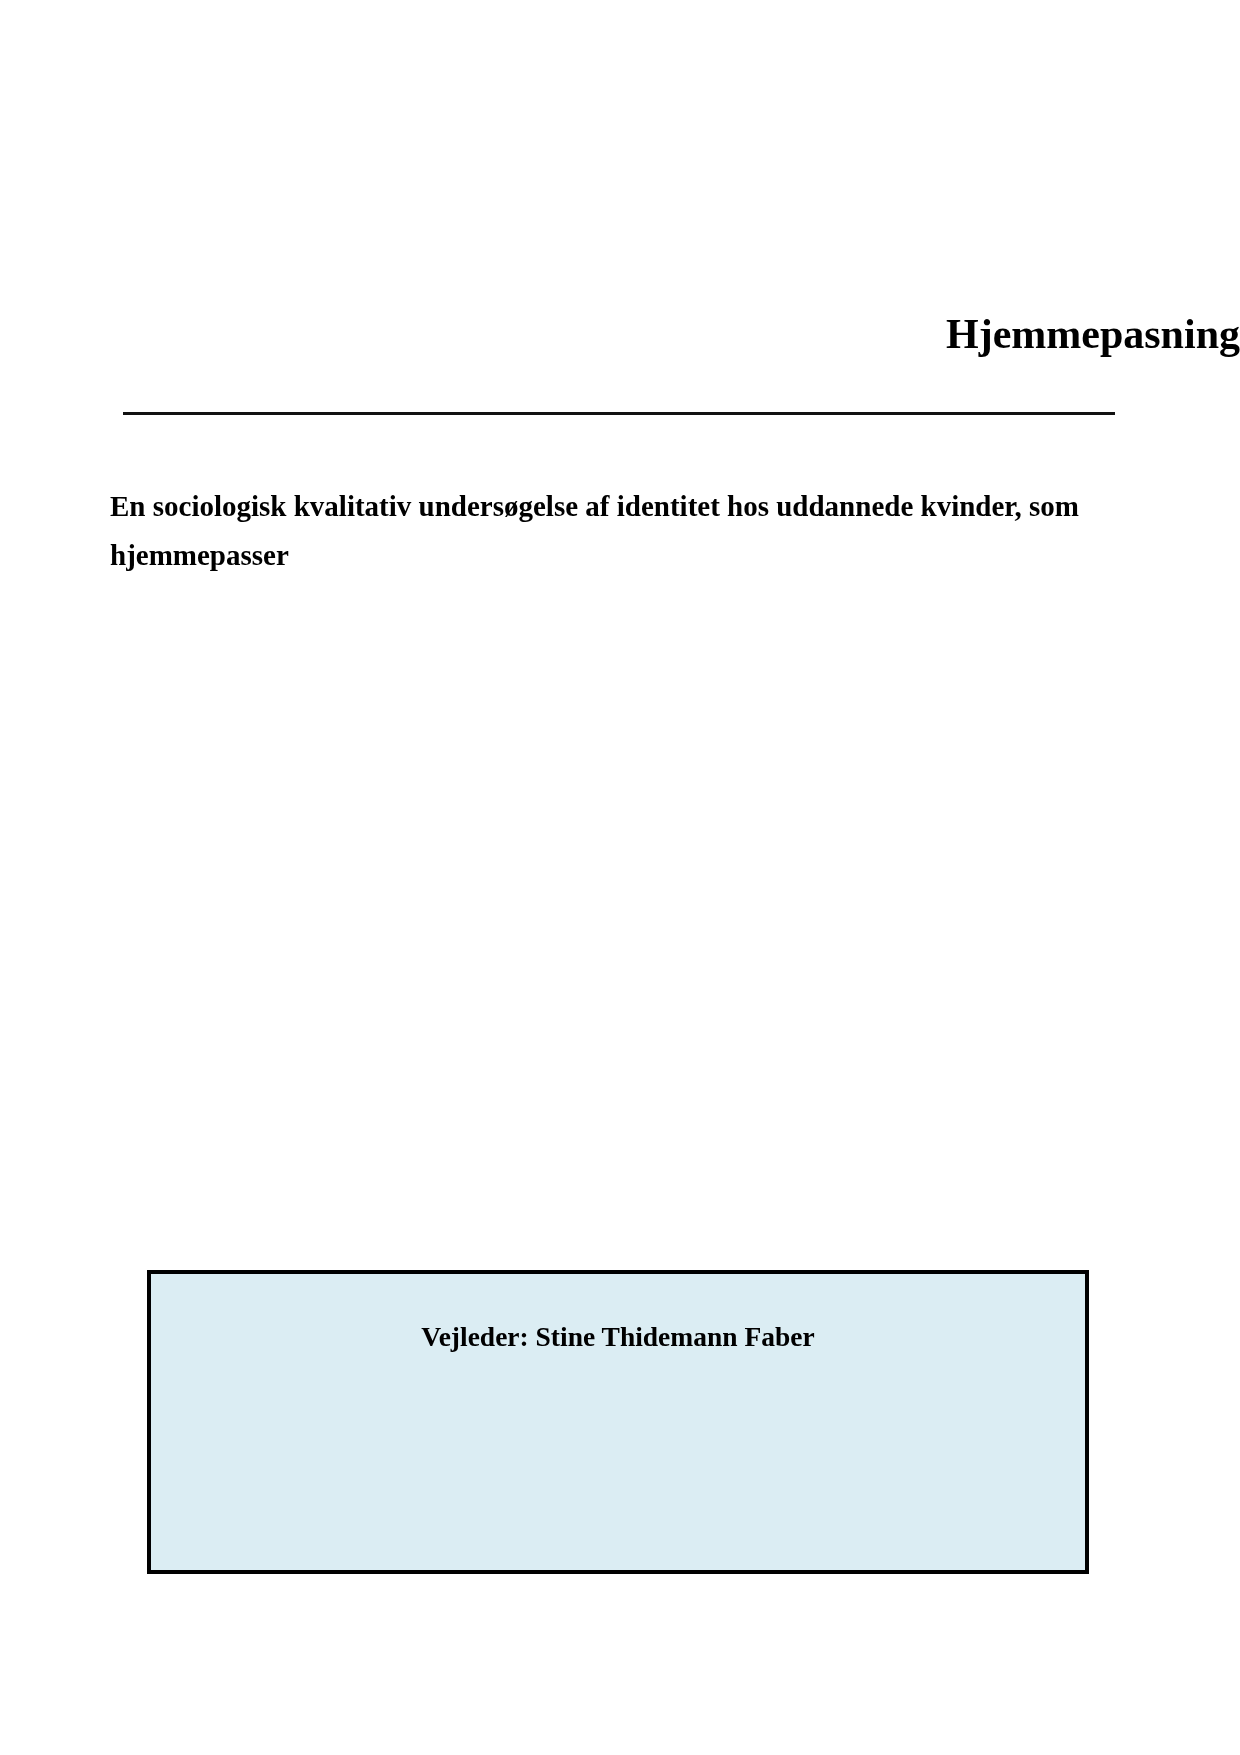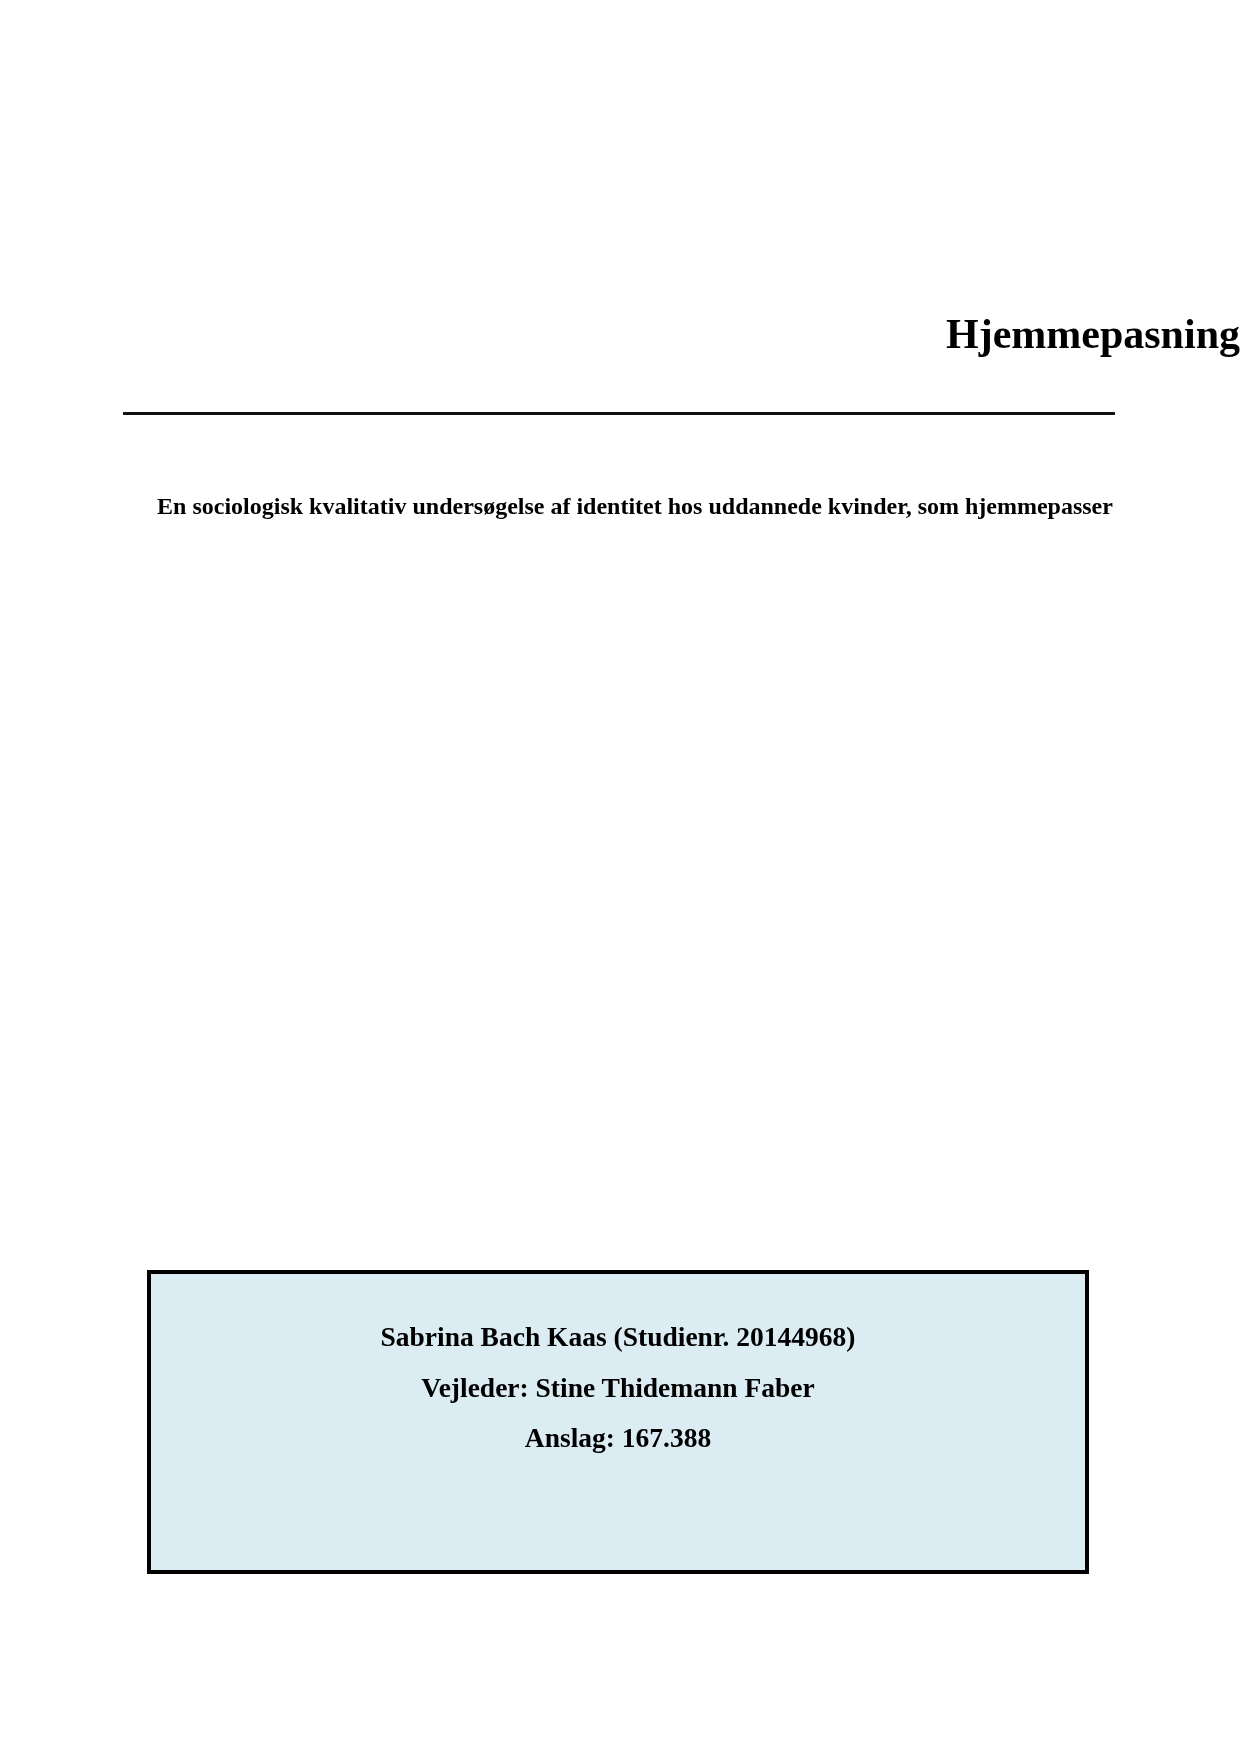--- a/index.html
+++ b/index.html
@@ -29,26 +29,25 @@
     .rule {
       position: absolute;
       left: 123px;
       top: 412px;
       width: 992px;
       height: 3px;
       background: #111111;
     }
     .subtitle {
       position: absolute;
-      left: 139px;
+      left: 110px;
       top: 482px;
       width: 992px;
-      text-align: center;
       font-weight: bold;
-      font-size: 24px;
+      font-size: 29px;
       line-height: 49px;
       margin: 0;
     }
     .info-box {
       position: absolute;
       left: 147px;
       top: 1270px;
       width: 934px;
       height: 296px;
       background: #DBEDF3;
@@ -73,17 +72,15 @@
 <body>
 
 <h1 class="title">Hjemmepasning</h1>
 
 <div class="rule"></div>
 
 <p class="subtitle">En sociologisk kvalitativ undersøgelse af identitet hos uddannede kvinder, som hjemmepasser</p>
 
 <div class="info-box">
   <div class="info-lines">
-    <span class="info-line">Sabrina Bach Kaas (Studienr. 20144968)</span>
     <span class="info-line">Vejleder: Stine Thidemann Faber</span>
-    <span class="info-line">Anslag: 167.388</span>
   </div>
 </div>
 
 </body></html>

